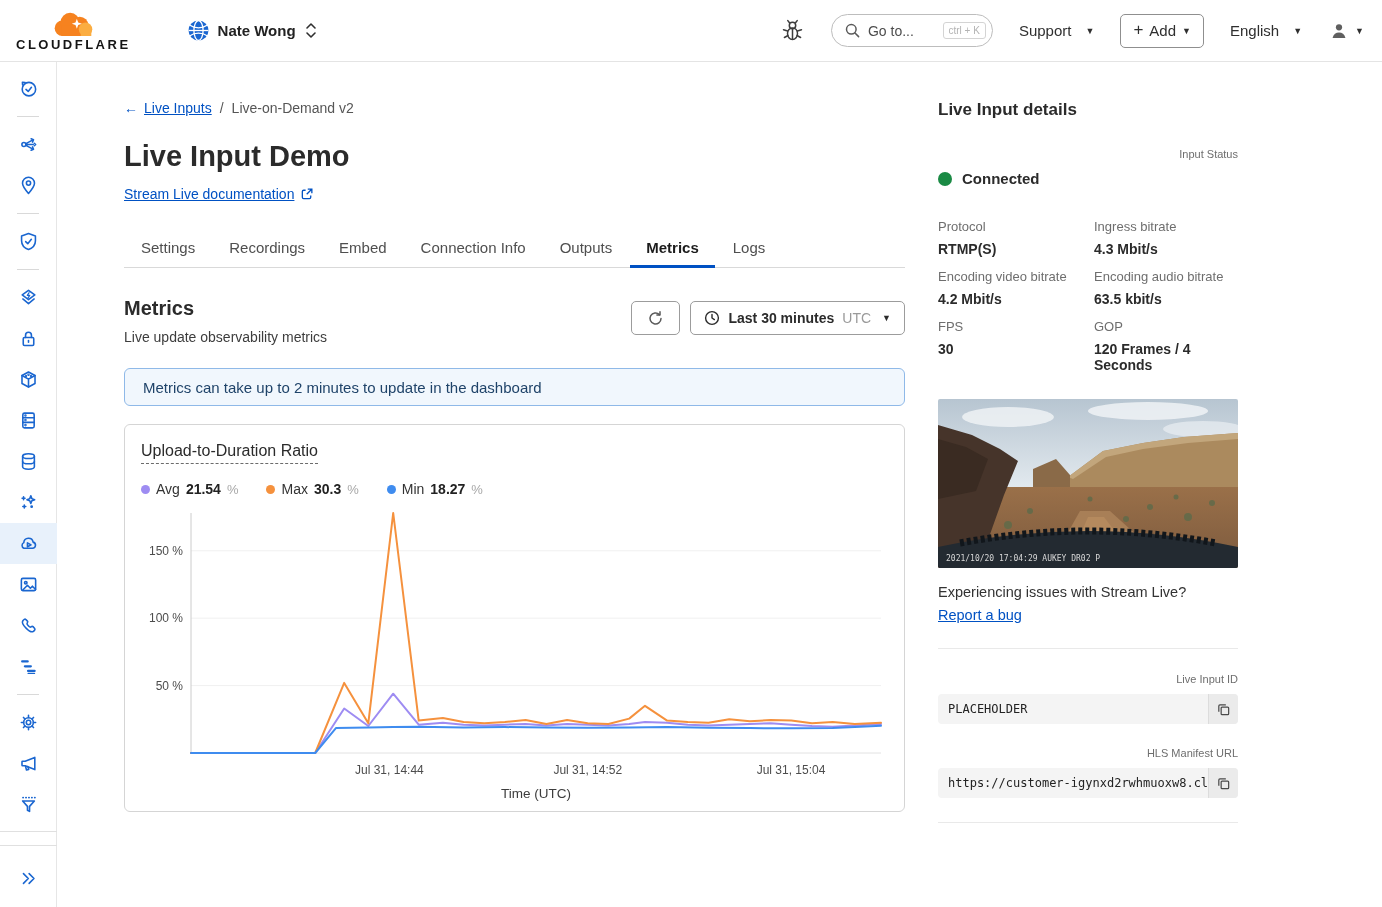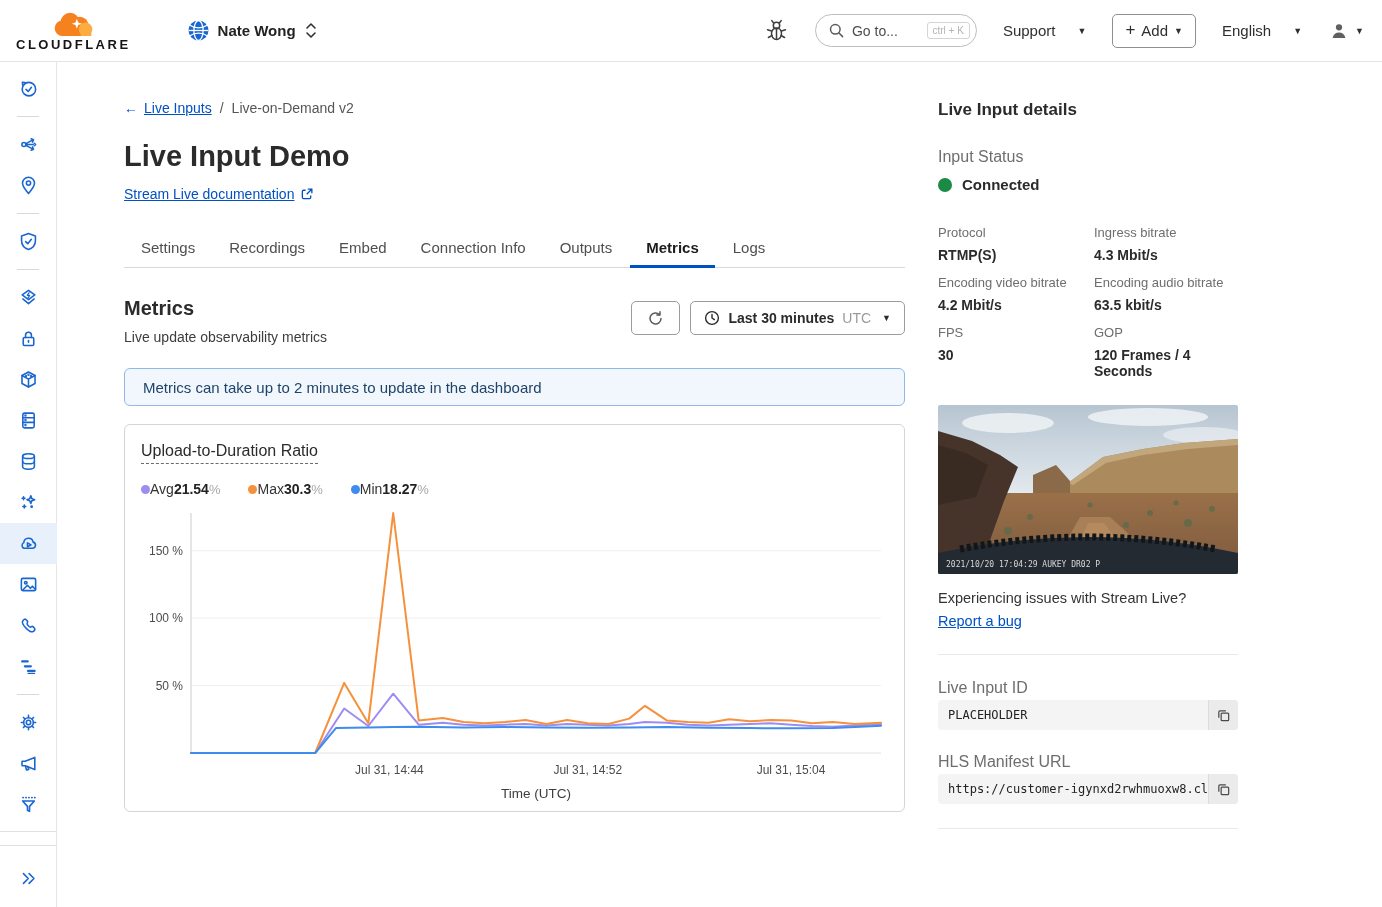--- a/index.html
+++ b/index.html
@@ -13,21 +13,21 @@
   .logo { display:flex; flex-direction:column; align-items:center; margin-right:56px; cursor:pointer; }
   .logo-text { font-size:13px; font-weight:bold; letter-spacing:2.5px; color:#151515; margin-top:1px; }
   .account { display:flex; align-items:center; gap:8px; cursor:pointer; }
   .account-name { font-size:15px; font-weight:600; color:#222; }
   .hdr-right { margin-left:auto; display:flex; align-items:center; gap:26px; }
   .icon-btn { background:none; border:none; cursor:pointer; display:flex; align-items:center; }
   .search-pill { display:flex; align-items:center; gap:8px; width:162px; height:33px;
     border:1px solid #bdbdbd; border-radius:17px; padding:0 6px 0 13px; background:#fff; cursor:text; }
   .search-pill .ph { font-size:14px; color:#4c4c4c; flex:1; }
   .kbd { font-size:10px; color:#b3b3b3; border:1px solid #d4d4d4; border-radius:3px; padding:2px 5px; white-space:nowrap; }
-  .hdr-menu { display:flex; align-items:center; gap:22px; font-size:15px; color:#2f2f2f; background:none; border:none; cursor:pointer; }
+  .hdr-menu { display:flex; align-items:center; gap:14px; font-size:15px; color:#2f2f2f; background:none; border:none; cursor:pointer; }
   .caret { font-size:9px; color:#2f2f2f; }
   .add-btn { display:flex; align-items:center; gap:6px; border:1px solid #8f8f8f; border-radius:5px;
     height:34px; padding:0 12px; font-size:15px; color:#2f2f2f; background:#fff; cursor:pointer; }
   .add-plus { font-size:17px; font-weight:400; margin-top:-1px; }
 
   
   .body { flex:1; display:flex; min-height:0; }
   .sidebar { width:57px; flex:0 0 57px; border-right:1px solid #e6e6e6; display:flex;
     flex-direction:column; align-items:center; padding-top:6px; }
   .s-item { width:57px; height:41px; display:flex; align-items:center; justify-content:center; cursor:pointer; }
@@ -71,40 +71,40 @@
   
   .banner { margin-top:23px; height:38px; border:1px solid #8fb9e8; background:#f1f7fd;
     border-radius:6px; display:flex; align-items:center; padding:0 18px; }
   .banner-text { font-size:15px; color:#1f4369; }
 
   
   .card { margin-top:18px; border:1px solid #d5d5d5; border-radius:6px; padding:17px 16px 6px; }
   .card-title { display:inline-block; font-size:16px; font-weight:400; color:#2b2b2b;
     border-bottom:1px dashed #6b6b6b; padding-bottom:3px; cursor:help; }
   .legend { display:flex; gap:28px; margin-top:17px; }
-  .legend-item { display:flex; align-items:center; font-size:14px; color:#333; }
+  .legend-item { display:flex; align-items:center; gap:6px; font-size:14px; color:#333; }
   .legend-dot { width:9px; height:9px; border-radius:50%; }
   .legend-val { font-weight:700; color:#222; }
   .legend-unit { color:#a8a8a8; font-size:13px; }
   .chart-wrap { margin-top:10px; }
 
   
   .rp-title { font-size:17px; font-weight:700; }
-  .rp-label { font-size:16px; color:#6e6e6e; }
+  .rp-label { font-size:11px; color:#6e6e6e;text-align:right; }
   .status-row { display:flex; align-items:center; gap:10px; margin-top:10px; }
   .status-dot { width:14px; height:14px; border-radius:50%; }
   .status-text { font-size:15px; font-weight:600; color:#2b2b2b; }
   .detail-grid { display:grid; grid-template-columns:1fr 1fr; row-gap:23px; column-gap:12px; margin-top:32px;gap:12px; }
   .f-label { font-size:13px; color:#6e6e6e; margin-bottom:7px; }
   .f-value { font-size:14px; font-weight:700; color:#2b2b2b; }
   .thumb { margin-top:26px; width:300px; height:169px; border-radius:2px; overflow:hidden; display:block; }
   .issues-text { margin-top:16px; font-size:14.5px; color:#333; }
   .report-link { display:inline-block; margin-top:7px; font-size:14.5px; color:#0051c3; text-decoration:underline; cursor:pointer; }
   .rp-hr { border:none; border-top:1px solid #e9e9e9; margin:24px 0; }
-  .code-field { margin-top:3px; display:flex; align-items:stretch; height:30px; background:#f4f4f4;
+  .code-field { margin-top:9px; display:flex; align-items:stretch; height:30px; background:#f4f4f4;
     border-radius:4px; overflow:hidden; cursor:text; }
   .code-text { flex:1; display:flex; align-items:center; padding:0 10px; font-family:"DejaVu Sans Mono", monospace;
     font-size:12px; color:#232323; white-space:nowrap; overflow:hidden; }
   .copy-btn { width:30px; flex:0 0 30px; background:#ebebeb; border:none; border-left:1px solid #dcdcdc;
     display:flex; align-items:center; justify-content:center; cursor:pointer; }
   .rp-section { margin-top:0; }
   .rp-section + .rp-section { margin-top:23px; }
 
   svg { display:block; }
 </style>

